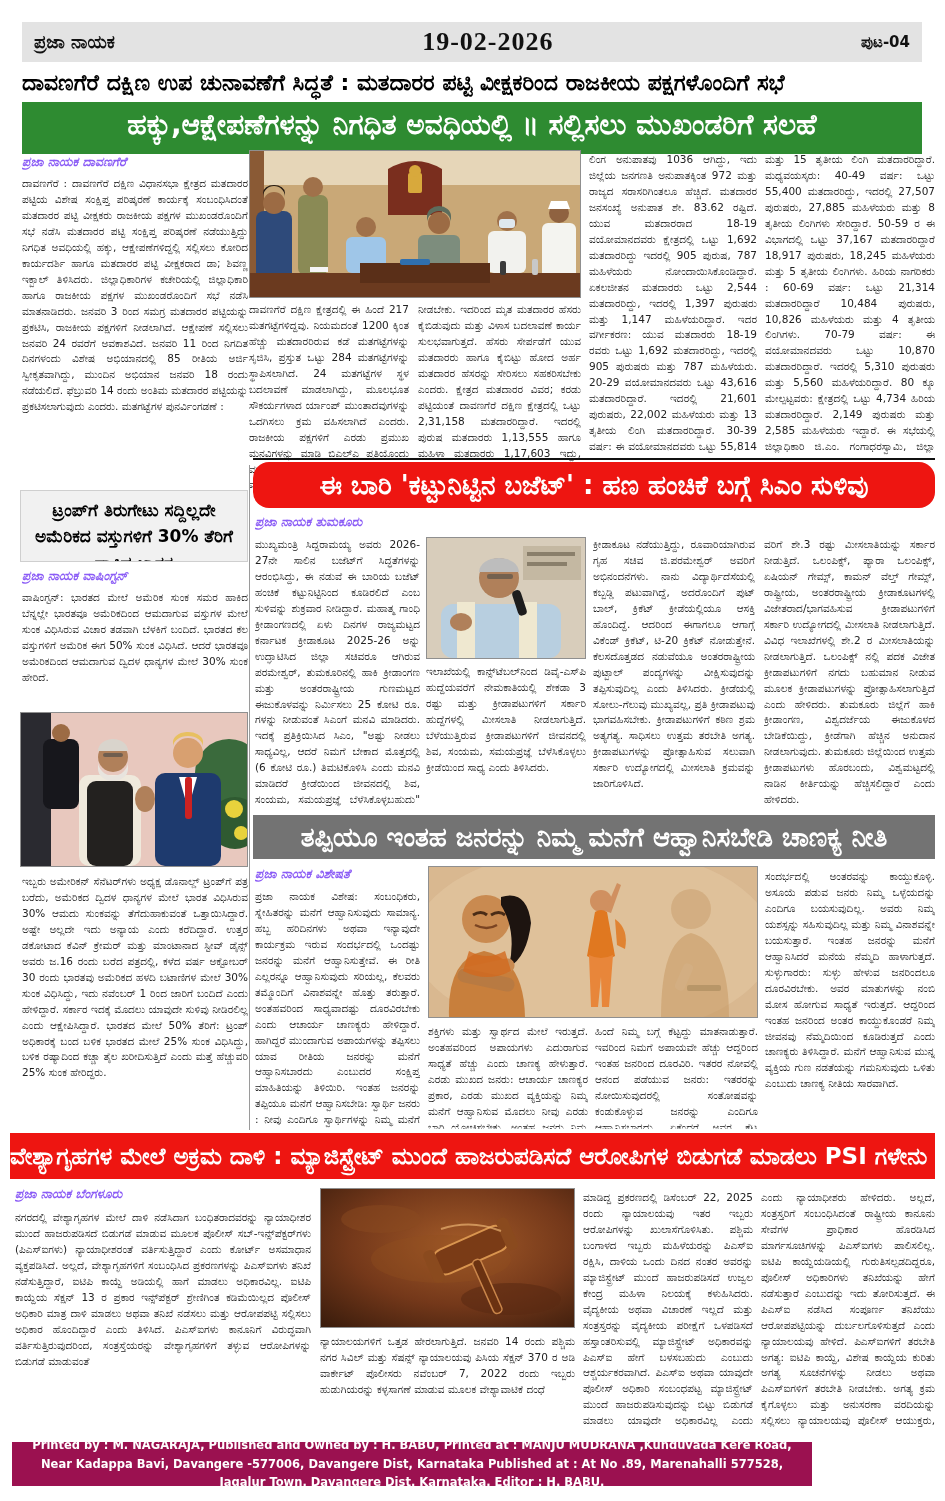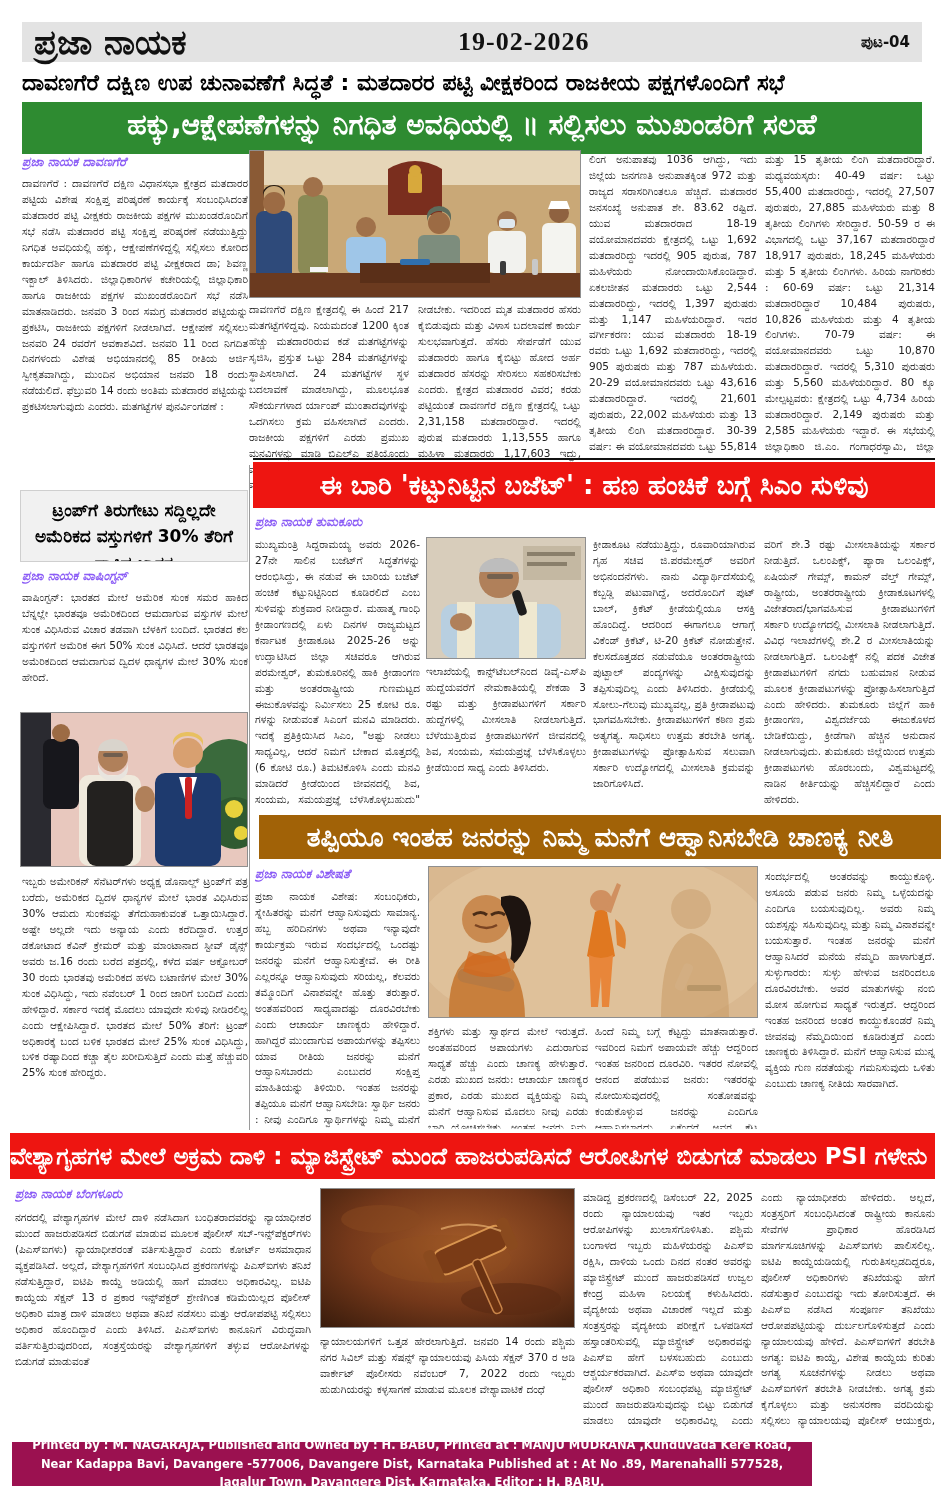--- a/index.html
+++ b/index.html
@@ -3,31 +3,31 @@
 <meta charset="utf-8">
 <style>
   html,body{margin:0;padding:0;background:#ffffff;}
   .page{position:relative;width:945px;height:1501px;background:#ffffff;overflow:hidden;
         font-family:"DejaVu Sans","Liberation Sans",sans-serif;color:#1a1a1a;}
   .abs{position:absolute;}
 
   
   .masthead-bar{left:22px;top:22px;width:900px;height:40px;background:#e3e3e3;
     display:flex;align-items:center;justify-content:space-between;padding:0 12px;box-sizing:border-box;}
-  .masthead-title{font-weight:bold;font-size:34px;color:#111;}
+  .masthead-title{font-weight:bold;font-size:18px;color:#111;}
   .masthead-date{font-family:"Liberation Serif","DejaVu Serif",serif;font-weight:bold;font-size:26px;color:#111;letter-spacing:1px;}
   .masthead-page{font-weight:bold;font-size:15px;color:#111;}
 
   .kicker{left:22px;top:64px;width:900px;height:38px;font-weight:bold;font-size:22px;color:#000;
     text-align:left;white-space:nowrap;overflow:hidden;line-height:38px;}
 
   .banner{color:#fff;font-weight:bold;text-align:center;white-space:nowrap;overflow:hidden;box-sizing:border-box;}
   .banner-green{left:22px;top:102px;width:900px;height:52px;background:#2e8b31;font-size:28px;line-height:46px;}
-  .banner-red{left:253px;top:462px;width:682px;height:46px;background:#ee1511;font-size:26px;line-height:46px;}
-  .banner-blue{left:259px;top:815px;width:682px;height:44px;background:#a16207;font-size:26px;line-height:44px;}
+  .banner-red{left:253px;top:462px;width:682px;height:46px;background:#ee1511;font-size:26px;line-height:46px;border-radius:16px;}
+  .banner-blue{left:253px;top:815px;width:682px;height:44px;background:#737373;font-size:26px;line-height:44px;}
   .banner-court{left:10px;top:1133px;width:925px;height:46px;background:#ee1511;font-size:23px;line-height:46px;}
 
   .byline{font-weight:bold;font-style:italic;font-size:12.5px;color:#8b5cf6;white-space:nowrap;overflow:hidden;}
   .body-col{font-size:10.5px;line-height:1.52;text-align:justify;overflow:hidden;color:#222;}
   .rule-h{background:#111;height:2px;}
   .rule-v{background:#9a9a9a;width:1px;}
 
   .tariff-head{left:20px;top:490px;width:228px;height:72px;background:#f1f1f1;border:1px solid #cfcfcf;
     font-weight:bold;font-size:17px;color:#000;text-align:center;line-height:1.55;padding:6px 4px;
     box-sizing:border-box;overflow:hidden;}

